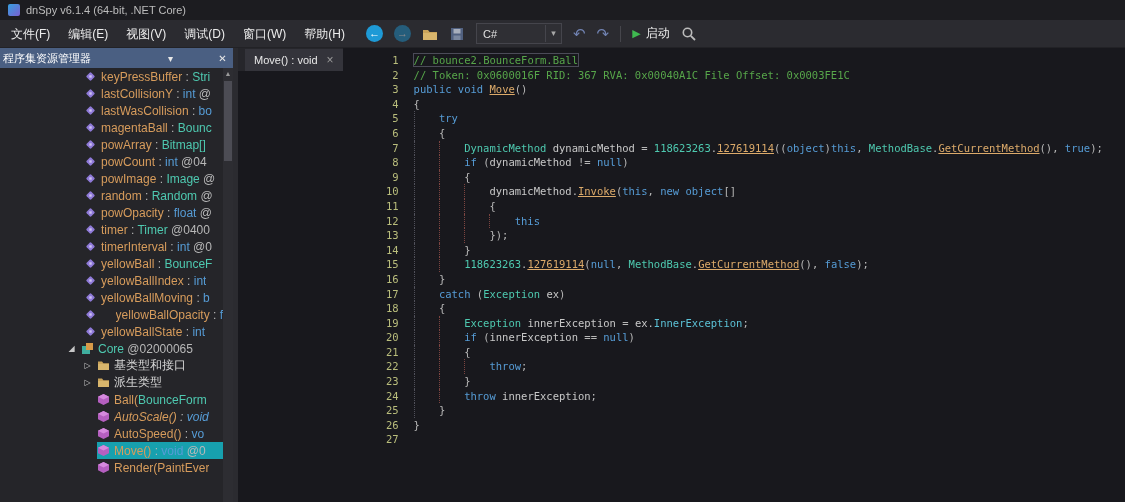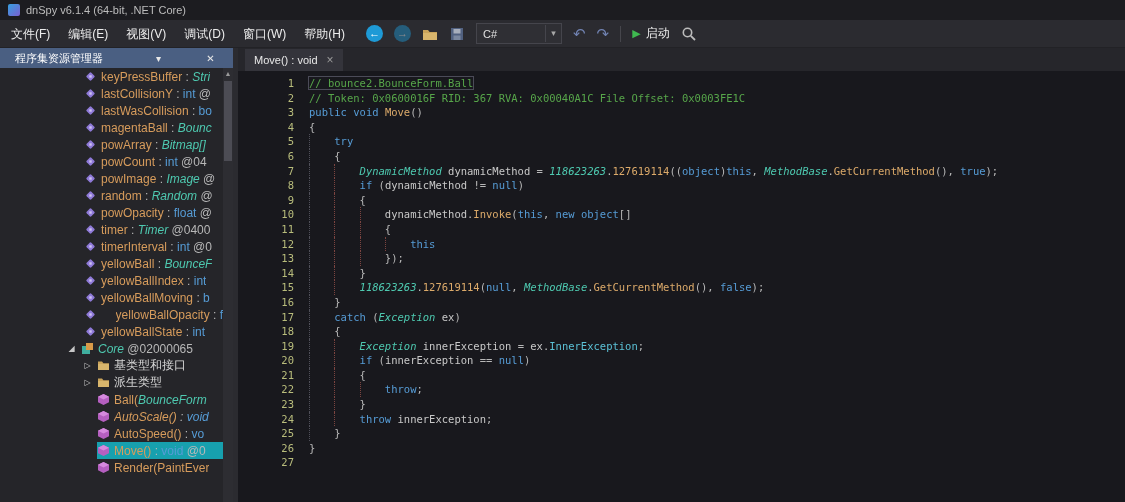--- a/index.html
+++ b/index.html
@@ -31,56 +31,56 @@
   .start{display:flex;align-items:center;gap:5px;color:#f0f0f0;font-size:12px;}
   .play{color:var(--start_green,#3FB950);font-size:11px;}
 
   
   .main{flex:1;display:flex;min-height:0;}
   .splitter{width:5px;flex:none;background:#2b2b30;}
 
   
   .explorer{width:233px;flex:none;background:#252529;position:relative;overflow:hidden;}
   .exp-header{height:20px;background:var(--header_blue,#4A5F82);display:flex;align-items:center;
-              color:#fff;font-size:11px;padding:0 15px;gap:37px;}
+              color:#fff;font-size:11px;padding:0 3px;gap:37px;}
   .exp-header .title{flex:1;white-space:nowrap;overflow:hidden;}
   .hdr-btn{width:15px;text-align:center;color:#e8e8e8;font-size:10px;cursor:default;}
   .tree{position:absolute;top:20px;left:0;right:10px;bottom:0;font-size:12px;overflow:hidden;}
   .row{height:17px;display:flex;align-items:center;white-space:nowrap;overflow:hidden;}
   .rc{display:flex;align-items:center;height:17px;flex:1;gap:4px;min-width:0;}
   .rc.sel{background:var(--accent_selection,#17A0AE);}
   .arrow{width:11px;flex:none;text-align:center;font-size:8px;color:#c8c8c8;}
   .ticon{width:13px;height:13px;flex:none;display:inline-block;}
   .ticon svg{display:block;}
   .label{white-space:pre;overflow:hidden;}
   .vscroll{position:absolute;top:20px;right:0;bottom:0;width:10px;background:#2d2d32;}
   .vs-arrow{height:11px;text-align:center;font-size:7px;color:#9a9a9a;line-height:11px;}
   .vs-thumb{position:absolute;top:13px;left:1px;right:1px;height:80px;background:#4c4c54;}
 
   
-  .editor-area{flex:1;display:flex;flex-direction:column;min-width:0;background:#18181d;}
+  .editor-area{flex:1;display:flex;flex-direction:row;min-width:0;background:#18181d;}
   .tabstrip{height:23px;flex:none;background:#26262b;display:flex;align-items:flex-end;padding-left:7px;}
   .tab{background:#34343b;display:flex;align-items:center;gap:9px;padding:0 9px;height:22px;
        font-size:11px;color:#e8e8e8;}
   .tab-close{color:#9a9a9a;font-size:12px;cursor:default;}
   .code{flex:1;padding-top:5px;font-family:"DejaVu Sans Mono","Liberation Mono",monospace;
         font-size:10.5px;color:#d4d4d4;overflow:hidden;}
   .line{display:flex;height:14.6px;line-height:14.6px;}
   .ln{width:56px;flex:none;text-align:right;color:var(--line_number,#B9BD7C);}
   .lc{padding-left:15px;white-space:pre;}
   .ind{display:inline-block;width:4ch;height:14.6px;vertical-align:top;box-sizing:border-box;}
   .ind.gg{border-left:1px dotted #50505a;}
   .ind.rg{border-left:1px dotted #7c4440;}
   .curbox{outline:1px solid #4b4b58;}
 
   
   .cm{color:var(--comment,#57A64A);}
   .kw{color:var(--keyword,#569CD6);}
-  .ty{color:var(--type,#4EC9B0);font-style:italic;}
-  .me{color:var(--method,#DCAA6A);}
+  .ty{color:var(--type,#4EC9B0);}
+  .me{color:var(--method,#DCAA6A);text-decoration:underline;}
   .lo{color:var(--local,#C8C8C8);}
   .pn{color:var(--punctuation,#B8B8B8);}
   .pr{color:var(--property,#5BC1D6);}
   .mem{color:var(--member,#D79C5C);}
   .tx{color:#D6D6D6;}
 </style>
 </head>
 <body>
 
 <div class="app">

